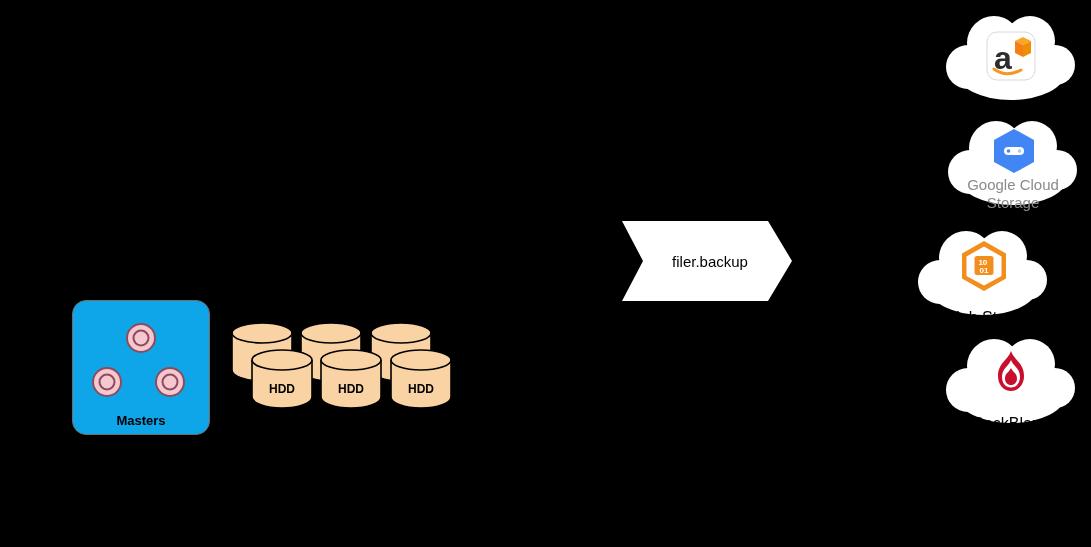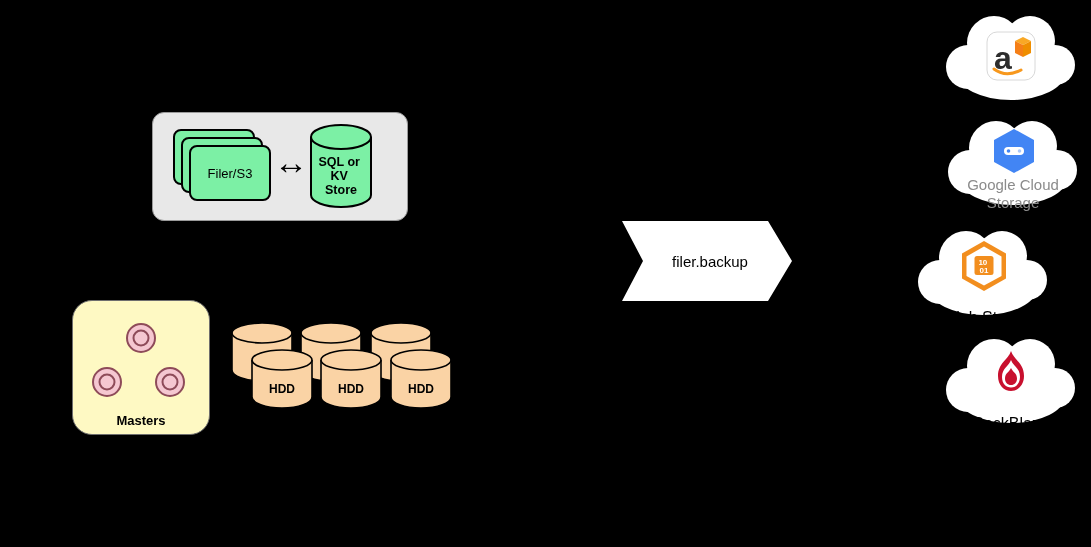--- a/index.html
+++ b/index.html
@@ -24,21 +24,21 @@
   .filer-card-label{font-size:13px;color:#000;}
   .bidi-arrow{
     position:absolute;left:114px;top:24px;width:48px;text-align:center;
     font-size:34px;font-weight:bold;color:#000;line-height:1.5;
   }
   .sql-cyl{position:absolute;left:155px;top:9px;}
 
   
   .masters-panel{
     position:absolute;left:72px;top:300px;width:136px;height:133px;
-    background:#fef9c3;border:1px solid #6e6e6e;border-radius:20px;
+    background:#0ea5e9;border:1px solid #6e6e6e;border-radius:14px;
   }
   .masters-label{
     position:absolute;left:0;right:0;bottom:6px;text-align:center;
     font-size:13px;font-weight:bold;color:#000;
   }
 
   
   .hdd{position:absolute;}
 
   
@@ -61,37 +61,20 @@
     position:absolute;left:0;right:0;top:76px;text-align:center;
     font-size:12px;color:#000;
     text-shadow:0 0 2px #fff,0 0 3px #fff,1px 1px 2px #fff,-1px -1px 2px #fff;
   }
 </style>
 </head>
 <body>
 
 <div class="canvas">
 
-  <div class="filer-panel">
-    <div class="filer-card back"></div>
-    <div class="filer-card mid"></div>
-    <div class="filer-card front">
-      <span class="filer-card-label">Filer/S3</span>
-    </div>
-    <div class="bidi-arrow">↔</div>
-    <svg class="sql-cyl" width="66" height="90">
-      <path d="M3,15 v58 a30,12 0 0 0 60,0 V15" fill="#7CF0A5" stroke="#000" stroke-width="2"></path>
-      <ellipse cx="33" cy="15" rx="30" ry="12" fill="#7CF0A5" stroke="#000" stroke-width="2"></ellipse>
-      <text x="33" y="44" text-anchor="middle" font-size="12.5" font-weight="bold" fill="#000">
-        <tspan x="33" y="44">SQL or</tspan>
-        <tspan x="33" y="58">KV</tspan>
-        <tspan x="33" y="72">Store</tspan>
-      </text>
-    </svg>
-  </div>
 
   <div class="masters-panel">
     <svg width="136" height="133">
       <g>
         <circle cx="68" cy="37" r="14" fill="#F5C7D1" stroke="#8E4B59" stroke-width="2"></circle>
         <circle cx="68" cy="37" r="7.5" fill="none" stroke="#8E4B59" stroke-width="2"></circle>
       </g>
       <g>
         <circle cx="34" cy="81" r="14" fill="#F5C7D1" stroke="#8E4B59" stroke-width="2"></circle>
         <circle cx="34" cy="81" r="7.5" fill="none" stroke="#8E4B59" stroke-width="2"></circle>

